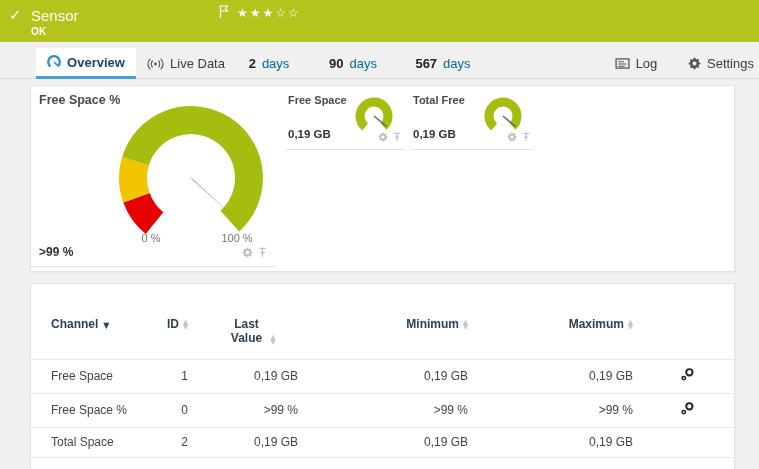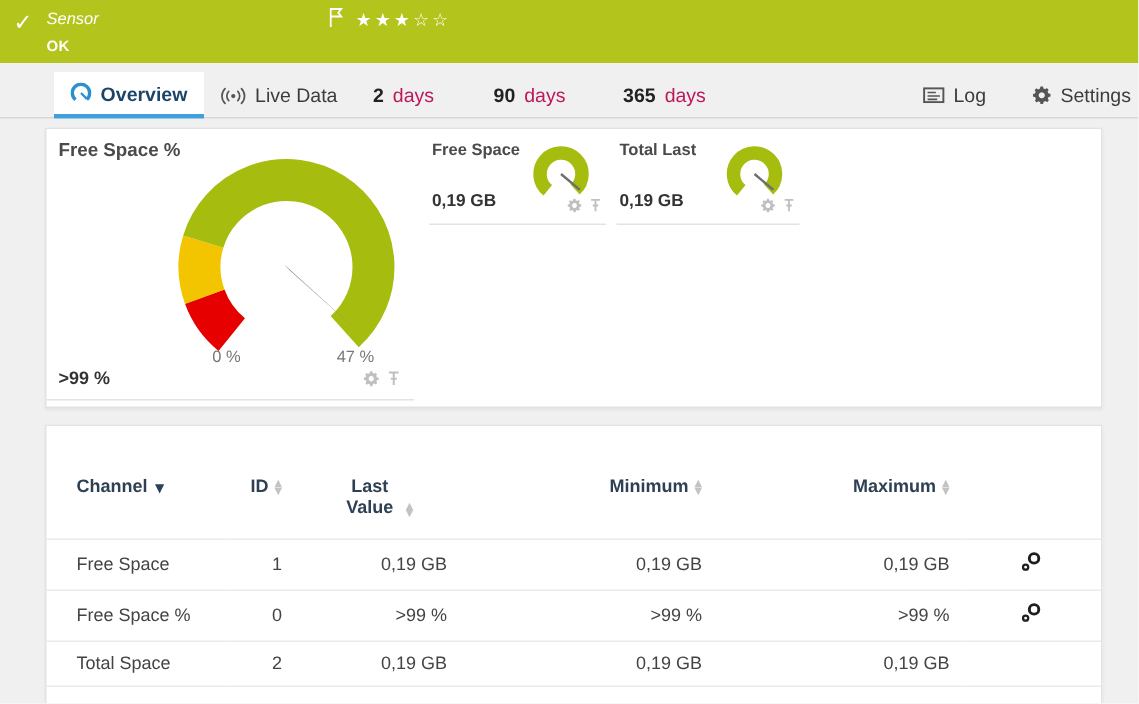--- a/index.html
+++ b/index.html
@@ -3,32 +3,32 @@
 <meta charset="utf-8">
 <style>
   html,body{margin:0;padding:0;}
   .stage{position:relative;width:759px;height:469px;background:#f0f0f0;overflow:hidden;
          font-family:"Liberation Sans","DejaVu Sans",sans-serif;-webkit-font-smoothing:antialiased;}
 
   
   .sensor-header{position:absolute;left:0;top:0;width:759px;height:42px;background:var(--status_green);color:#fff;}
   .sensor-header>*{position:absolute;white-space:nowrap;}
   .chk{left:9px;top:6px;font-size:15px;font-weight:bold;}
-  .kind{left:31px;top:7px;font-style:italic;font-size:11px;}
+  .kind{left:31px;top:7px;font-size:15px;}
   .title{left:71px;top:4px;font-size:16.5px;font-weight:bold;margin:0;}
   .flagw{left:219px;top:5px;cursor:pointer;}
   .stars{left:237px;top:6px;font-size:12px;letter-spacing:2px;cursor:pointer;font-family:"DejaVu Sans",sans-serif;}
   .status{left:31px;top:26px;font-size:10px;font-weight:bold;letter-spacing:.3px;}
 
   
   .tabbar{position:absolute;left:0;top:48px;width:759px;height:31px;border-bottom:1px solid #d8d8d8;box-sizing:border-box;}
   .tab{position:absolute;top:0;height:31px;box-sizing:border-box;display:flex;align-items:center;justify-content:center;
        gap:6px;font-size:13px;color:#444;cursor:pointer;}
   .tab .num{font-weight:bold;color:#222;}
-  .tab .dlab{color:#be185d;}
+  .tab .dlab{color:#0369a1;}
   .tab .tlabel{color:#3c3c3c;}
   .tab.active{background:#fff;border-bottom:3px solid var(--tab_blue);}
   .tab.active .tlabel{color:#1c4468;font-weight:bold;}
   .ticon{display:inline-flex;color:#555;}
   .ticon.blue{color:#2b8fd0;}
   .ticon svg{display:block;}
   .sorticon{display:inline-flex;flex-direction:column;font-size:6.5px;line-height:5px;color:#c3c3c3;
             margin-left:4px;vertical-align:middle;font-family:"DejaVu Sans",sans-serif;}
   .caret{font-size:8px;color:var(--header_navy);margin-left:5px;font-family:"DejaVu Sans",sans-serif;}
 
@@ -144,21 +144,21 @@
     </div>
     <div class="tab" style="left:240px;width:58px">
       <span class="num">2</span>
       <span class="dlab">days</span>
     </div>
     <div class="tab" style="left:320px;width:66px">
       <span class="num">90</span>
       <span class="dlab">days</span>
     </div>
     <div class="tab" style="left:406px;width:74px">
-      <span class="num">365</span>
+      <span class="num">567</span>
       <span class="dlab">days</span>
     </div>
     <div class="tab" style="left:686px;width:70px">
       <span class="ticon">
           <svg width="13" height="13">
             <use href="#ic-gear"></use>
           </svg>
         </span>
       <span class="tlabel">Settings</span>
     </div>
@@ -176,21 +176,21 @@
 
     <div class="widget-main">
       <div class="wtitle">Free Space %</div>
       <svg class="big-gauge" width="150" height="152" viewBox="0 0 150 152">
         <path class="arc-red" stroke-width="28" d="M 38.5 125.1 A 58 58 0 0 1 20.5 99.8"></path>
         <path class="arc-yellow" stroke-width="28" d="M 20.5 99.8 A 58 58 0 0 1 19.5 63.1"></path>
         <path class="arc-green" stroke-width="28" d="M 19.5 63.1 A 58 58 0 1 1 113.8 123.1"></path>
         <polygon class="needle" points="73.3,78.1 76.7,81.9 124,124.2"></polygon>
       </svg>
       <span class="scale scale-min">0 %</span>
-      <span class="scale scale-max">47 %</span>
+      <span class="scale scale-max">100 %</span>
       <div class="wvalue">&gt;99 %</div>
       <div class="wtools wtools-main">
         <span>
             <svg width="11" height="11">
               <use href="#ic-gear"></use>
             </svg>
           </span>
         <span>
             <svg width="11" height="11">
               <use href="#ic-pin"></use>
@@ -216,21 +216,21 @@
         <span>
             <svg width="10" height="10">
               <use href="#ic-pin"></use>
             </svg>
           </span>
       </div>
       <div class="sline"></div>
     </div>
 
     <div class="widget-small" style="left:380px;width:122px">
-      <div class="stitle">Total Last</div>
+      <div class="stitle">Total Free</div>
       <svg class="small-gauge" style="left:70px" width="44" height="44" viewBox="0 0 44 44">
         <path class="arc-green" stroke-width="9" d="M 13.2 30.9 A 14 14 0 1 1 31.4 30.4"></path>
         <line x1="22" y1="20" x2="34.6" y2="30.6" stroke="#6e6e6e" stroke-width="1.6"></line>
       </svg>
       <div class="svalue">0,19 GB</div>
       <div class="wtools wtools-small">
         <span>
             <svg width="10" height="10">
               <use href="#ic-gear"></use>
             </svg>

